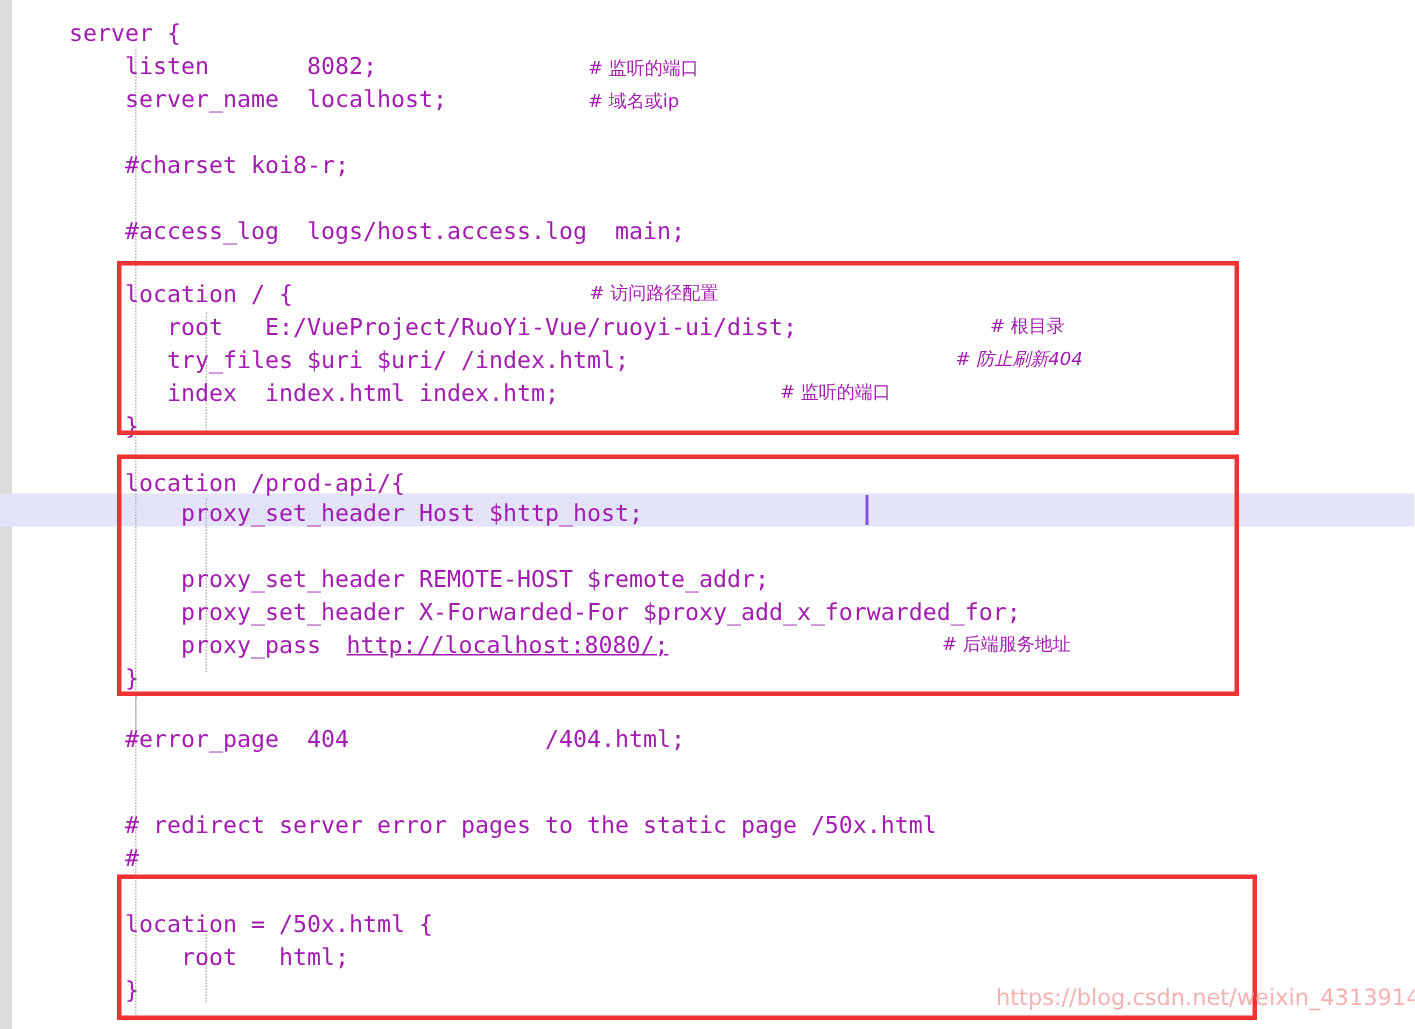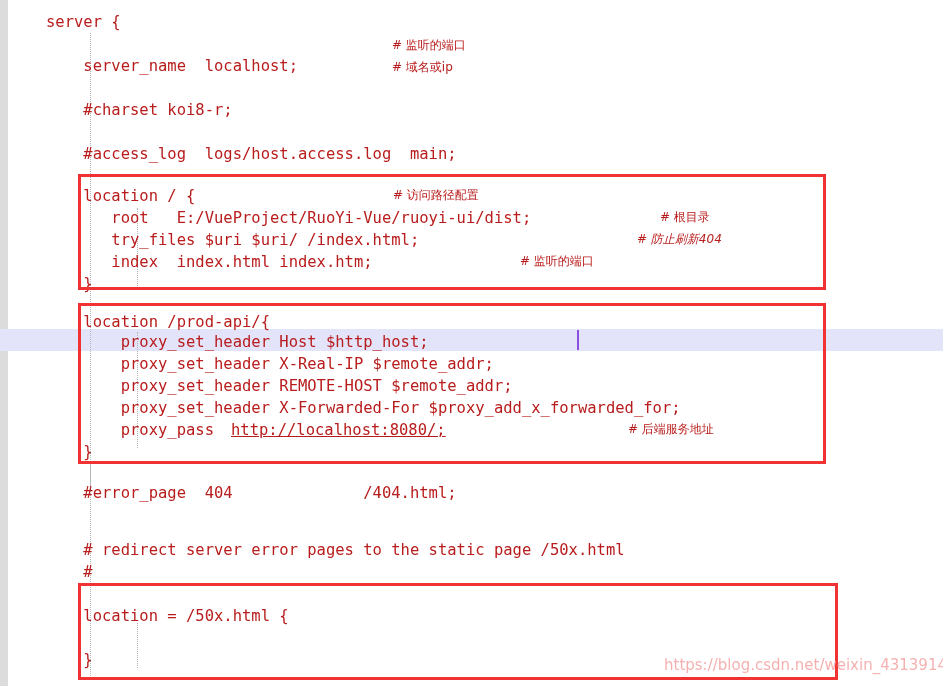--- a/index.html
+++ b/index.html
@@ -51,21 +51,21 @@
     width: 943px;
     height: 686px;
   }
   .code-line {
     position: absolute;
     left: 0;
     white-space: pre;
     font-family: "DejaVu Sans Mono", "Liberation Mono", monospace;
     font-size: 15.5px;
     line-height: 22px;
-    color: #b91c1c;
+    color: #a21caf;
     letter-spacing: 0px;
   }
   .cn {
     font-family: "DejaVu Sans", "Liberation Sans", sans-serif;
     font-size: 12px;
   }
   .link {
     text-decoration: underline;
   }
   
@@ -103,20 +103,21 @@
   <div class="indent-guide" style="left:90px;  top:33px;  height:645px;"></div>
   <div class="indent-guide" style="left:137px; top:208px; height:82px;"></div>
   <div class="indent-guide" style="left:137px; top:332px; height:116px;"></div>
   <div class="indent-guide" style="left:137px; top:623px; height:45px;"></div>
   <div class="indent-guide" style="left:90px;  top:463px; height:24px;"></div>
 
   <div class="code-layer">
 
     <div class="code-line" style="left:46px; top:11px;">server {</div>
 
+    <div class="code-line" style="left:46px; top:33px;">    listen       8082;</div>
     <div class="code-line cn" style="left:392px; top:34px;"># 监听的端口</div>
 
     <div class="code-line" style="left:46px; top:55px;">    server_name  localhost;</div>
     <div class="code-line cn" style="left:392px; top:56px;"># 域名或ip</div>
 
     <div class="code-line" style="left:46px; top:99px;">    #charset koi8-r;</div>
 
     <div class="code-line" style="left:46px; top:143px;">    #access_log  logs/host.access.log  main;</div>
 
     <div class="code-line" style="left:46px; top:185px;">    location / {</div>
@@ -130,41 +131,41 @@
 
     <div class="code-line" style="left:46px; top:251px;">       index  index.html index.htm;</div>
     <div class="code-line cn" style="left:520px; top:250px;"># 监听的端口</div>
 
     <div class="code-line" style="left:46px; top:273px;">    }</div>
 
     <div class="code-line" style="left:46px; top:311px;">    location /prod-api/{</div>
 
     <div class="code-line" style="left:46px; top:331px;">        proxy_set_header Host $http_host;</div>
 
-    <div class="code-line" style="left:46px; top:353px;">        proxy_set_header X-Real-IP $remote_addr;</div>
 
     <div class="code-line" style="left:46px; top:375px;">        proxy_set_header REMOTE-HOST $remote_addr;</div>
 
     <div class="code-line" style="left:46px; top:397px;">        proxy_set_header X-Forwarded-For $proxy_add_x_forwarded_for;</div>
 
     <div class="code-line" style="left:46px; top:419px;">        proxy_pass </div>
     <div class="code-line link" style="left:231px; top:419px;">http://localhost:8080/;</div>
     <div class="code-line cn" style="left:628px; top:418px;"># 后端服务地址</div>
 
     <div class="code-line" style="left:46px; top:441px;">    }</div>
 
     <div class="code-line" style="left:46px; top:482px;">    #error_page  404              /404.html;</div>
 
     <div class="code-line" style="left:46px; top:539px;">    # redirect server error pages to the static page /50x.html</div>
 
     <div class="code-line" style="left:46px; top:561px;">    #</div>
 
 
     <div class="code-line" style="left:46px; top:605px;">    location = /50x.html {</div>
 
+    <div class="code-line" style="left:46px; top:627px;">        root   html;</div>
 
     <div class="code-line" style="left:46px; top:649px;">    }</div>
 
   </div>
 
   <div class="caret" style="left:577px; top:330px; height:20px;"></div>
 
   <div class="redbox" style="left:78px;  top:174px; width:748px; height:116px;"></div>
   <div class="redbox" style="left:78px;  top:303px; width:748px; height:161px;"></div>
   <div class="redbox" style="left:78px;  top:583px; width:760px; height:97px;"></div>

